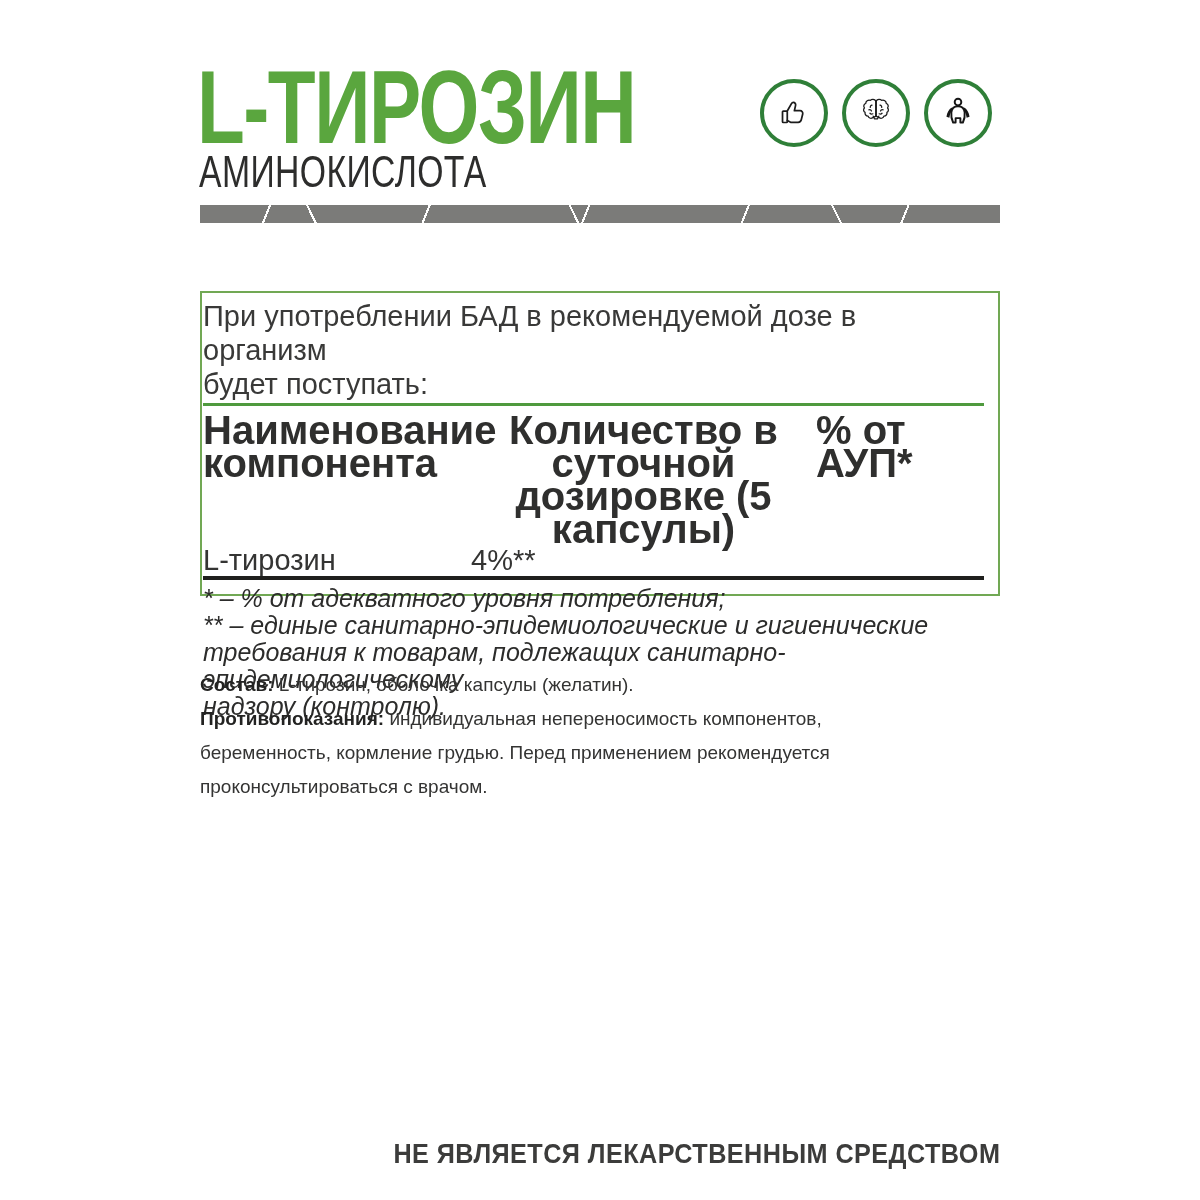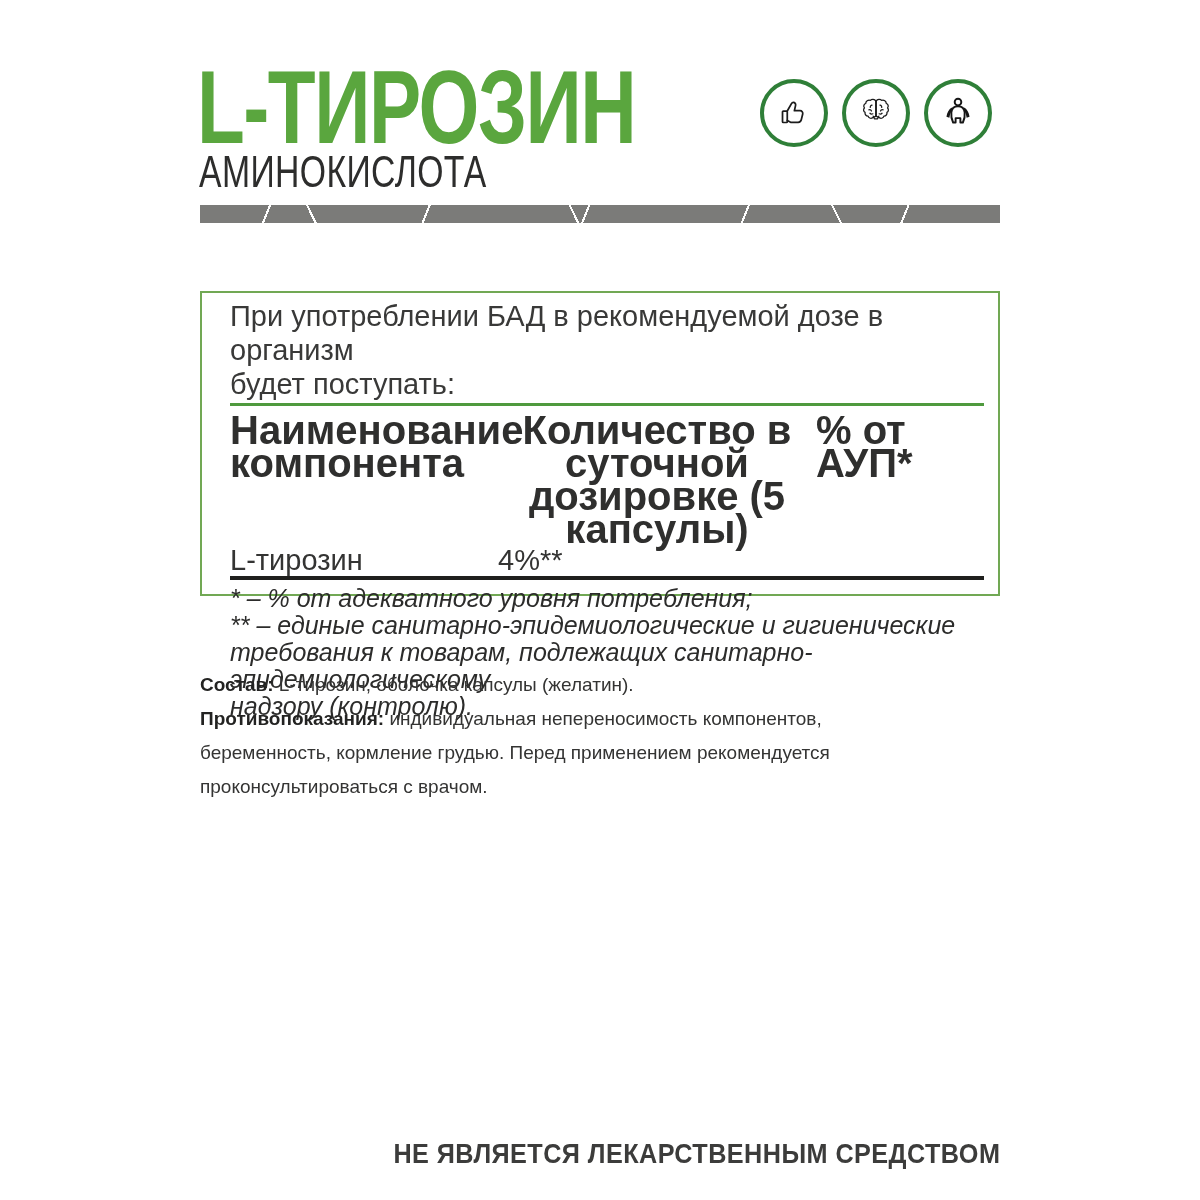--- a/index.html
+++ b/index.html
@@ -28,21 +28,21 @@
   .banner{
     position:absolute;left:200px;top:205px;width:800px;height:18px;
     background-color:#7b7b79;
     background-image:
       repeating-linear-gradient(112deg,transparent 0 64px,#ffffff 64px 66px,transparent 66px 148px),
       repeating-linear-gradient(64deg,transparent 0 103px,#ffffff 103px 105px,transparent 105px 236px);
   }
   
   .box{
     position:absolute;left:200px;top:291px;width:800px;height:305px;
-    box-sizing:border-box;border:2px solid #71a854;padding:6px 14px 0 28px;
+    box-sizing:border-box;border:2px solid #71a854;padding:6px 14px 0 1px;
   }
   .box-intro{font-size:29px;line-height:34px;color:#393938;white-space:pre-line;}
   .green-rule{height:3px;background:#4f9a3e;margin-top:2px;}
   .tbl{display:grid;grid-template-columns:268px 1fr 168px;}
   .tbl-header{margin-top:8px;font-weight:bold;font-size:40px;line-height:33px;color:#2f2f2e;}
   .tbl-header .c,.tbl-row .c{white-space:pre-line;}
   .col-center{text-align:center;}
   .col-right{text-align:left;}
   .tbl-row{font-size:29px;line-height:28px;color:#343433;}
   .black-rule{height:4px;background:#1f1f1d;margin-top:2px;}

